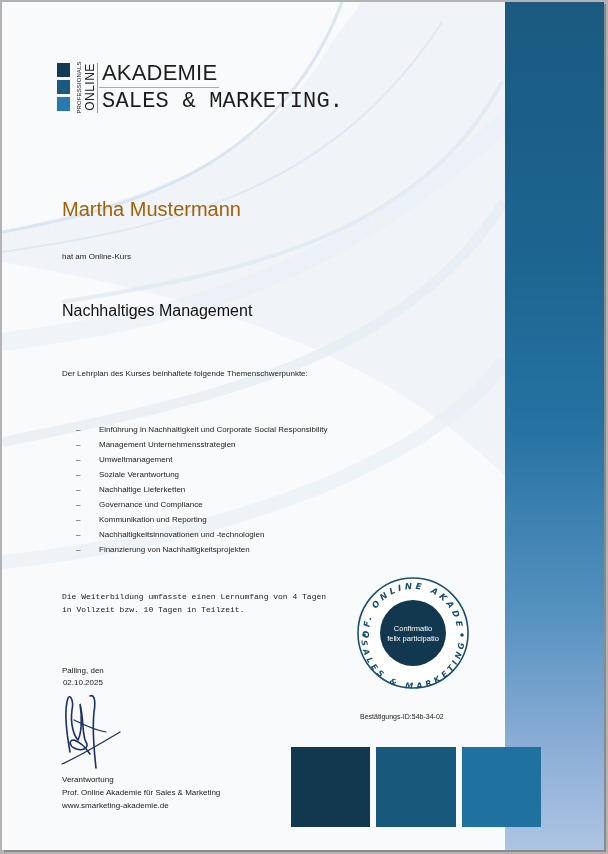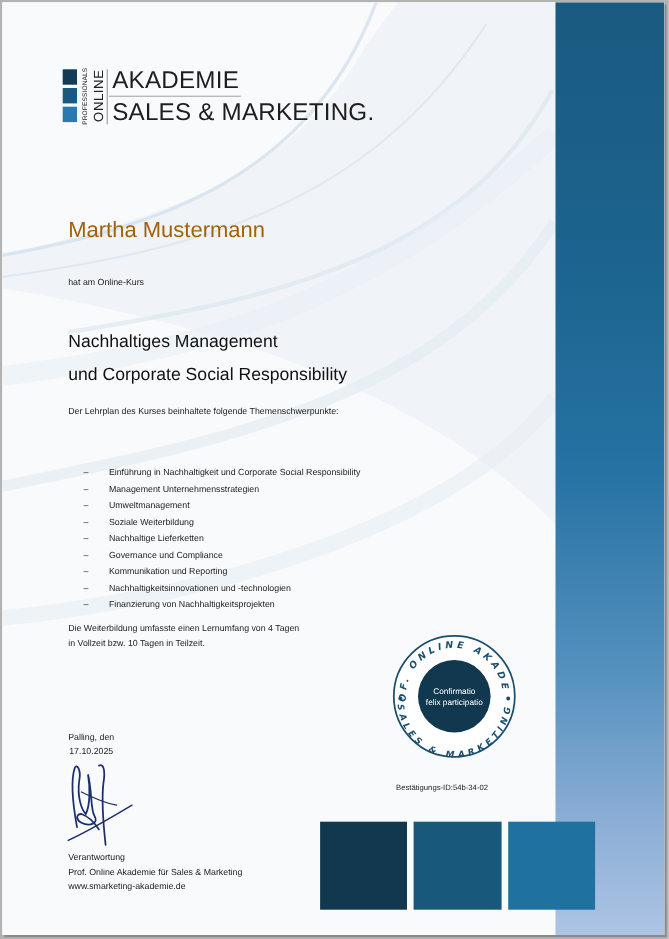--- a/index.html
+++ b/index.html
@@ -12,29 +12,29 @@
   .logo-sq { position: absolute; left: 0; width: 13px; height: 14px; }
   .logo-sq.s1 { top: 2px; background: #133b55; }
   .logo-sq.s2 { top: 19px; background: #1a5a80; }
   .logo-sq.s3 { top: 36px; background: #2a7ab0; }
   .logo-vert { position: absolute; left: 15px; top: 0; width: 26px; height: 54px; }
   .logo-vert .pro { position: absolute; left: -19px; top: 23px; width: 52px; font-size: 6px; line-height: 7px; transform: rotate(-90deg); color: #222; letter-spacing: 0.1px; text-align: center; }
   .logo-vert .onl { position: absolute; left: -16px; top: 20px; width: 56px; font-size: 12px; line-height: 12px; transform: rotate(-90deg); color: #222; text-align: center; letter-spacing: 0.5px; }
   .logo-divider-v { position: absolute; left: 40px; top: 2px; width: 1px; height: 50px; background: #999; }
   .logo-divider-h { position: absolute; left: 42px; top: 26px; width: 120px; height: 1px; background: #aaa; }
   .logo-t1 { position: absolute; left: 45px; top: 0; font-size: 22px; line-height: 24px; color: #1e1e1e; white-space: nowrap; letter-spacing: 0.2px; }
-  .logo-t2 { position: absolute; left: 45px; top: 29px; font-size: 22px; line-height: 24px; color: #1e1e1e; white-space: nowrap; letter-spacing: 0.2px; }
+  .logo-t2 { position: absolute; left: 45px; top: 29px; font-size: 22px; line-height: 24px; color: #1e1e1e; white-space: nowrap; letter-spacing: 0.2px; font-family: Liberation Mono, monospace; }
   .name { position: absolute; left: 60px; top: 196px; font-size: 20px; color: #a16207; }
   .intro { position: absolute; left: 60px; top: 250px; font-size: 8px; color: #222; }
   .course { position: absolute; left: 60px; top: 294px; font-size: 16px; line-height: 30px; color: #111; }
   .desc { position: absolute; left: 60px; top: 366px; width: 360px; font-size: 8px; line-height: 12px; color: #222; }
   .topics { position: absolute; left: 74px; top: 420px; margin: 0; padding: 0; list-style: none; font-size: 8px; line-height: 15px; color: #222; }
   .topics li { position: relative; padding-left: 23px; }
   .topics li .dash { position: absolute; left: 0; top: 0; }
-  .scope { position: absolute; left: 60px; top: 563px; font-size: 8px; line-height: 13px; color: #222; width: 280px; }
+  .scope { position: absolute; left: 60px; top: 588px; font-size: 8px; line-height: 13px; color: #222; width: 280px; font-family: Liberation Mono, monospace; }
   .place { position: absolute; left: 60px; top: 663px; font-size: 8px; line-height: 12px; color: #222; text-align: center; }
   .signature { position: absolute; left: 58px; top: 688px; width: 70px; height: 80px; }
   .sign-block { position: absolute; left: 60px; top: 771px; font-size: 8px; line-height: 13px; color: #222; }
   .confirm-id { position: absolute; left: 358px; top: 711px; font-size: 7px; color: #222; white-space: nowrap; }
   .seal { position: absolute; left: 353px; top: 573px; width: 116px; height: 116px; }
   .swatch { position: absolute; top: 745px; height: 80px; }
   .swatch.a { left: 289px; width: 79px; background: #12384f; }
   .swatch.b { left: 374px; width: 80px; background: #17587b; }
   .swatch.c { left: 460px; width: 79px; background: #1f719f; }
 </style>
@@ -74,32 +74,31 @@
     <div class="logo-divider-h"></div>
     <div class="logo-t1">AKADEMIE</div>
     <div class="logo-t2">SALES &amp; MARKETING.</div>
   </div>
 
   <div class="name">Martha Mustermann</div>
   <div class="intro">hat am Online-Kurs</div>
 
   <div class="course">
     <div>Nachhaltiges Management</div>
-    <div>und Corporate Social Responsibility</div>
   </div>
 
   <div class="desc">
     <div>Der Lehrplan des Kurses beinhaltete folgende Themenschwerpunkte:</div>
   </div>
 
   <ul class="topics">
     <li><span class="dash">–</span><span>Einführung in Nachhaltigkeit und Corporate Social Responsibility</span></li>
     <li><span class="dash">–</span><span>Management Unternehmensstrategien</span></li>
     <li><span class="dash">–</span><span>Umweltmanagement</span></li>
-    <li><span class="dash">–</span><span>Soziale Weiterbildung</span></li>
+    <li><span class="dash">–</span><span>Soziale Verantwortung</span></li>
     <li><span class="dash">–</span><span>Nachhaltige Lieferketten</span></li>
     <li><span class="dash">–</span><span>Governance und Compliance</span></li>
     <li><span class="dash">–</span><span>Kommunikation und Reporting</span></li>
     <li><span class="dash">–</span><span>Nachhaltigkeitsinnovationen und -technologien</span></li>
     <li><span class="dash">–</span><span>Finanzierung von Nachhaltigkeitsprojekten</span></li>
   </ul>
 
   <div class="scope">
     <div>Die Weiterbildung umfasste einen Lernumfang von 4 Tagen</div>
     <div>in Vollzeit bzw. 10 Tagen in Teilzeit.</div>
@@ -119,21 +118,21 @@
       <textPath href="#ringBot" startOffset="50%" text-anchor="middle" dominant-baseline="hanging">SALES &amp; MARKETING</textPath>
     </text>
     <circle cx="9" cy="60" r="1.8" fill="#1a4e6e"></circle>
     <circle cx="107" cy="60" r="1.8" fill="#1a4e6e"></circle>
     <text x="58" y="56" font-family="'Liberation Sans', sans-serif" font-size="7.5" fill="#ffffff" text-anchor="middle">Confirmatio</text>
     <text x="58" y="66" font-family="'Liberation Sans', sans-serif" font-size="7.5" fill="#ffffff" text-anchor="middle">felix participatio</text>
   </svg>
 
   <div class="place">
     <div>Palling, den</div>
-    <div>17.10.2025</div>
+    <div>02.10.2025</div>
   </div>
 
   <svg class="signature" viewBox="0 0 70 80">
     <path d="M10,62 C6,40 4,20 8,8 C10,4 14,10 12,20 C10,34 14,46 18,50 C22,42 22,26 20,14 C24,30 22,46 26,52 C30,58 22,62 14,58 C10,56 8,50 14,50 C20,52 26,58 30,64" stroke="#1d2f6a" stroke-width="1.6" fill="none" stroke-linecap="round"></path>
     <path d="M30,6 C34,4 36,10 34,22 C32,40 34,60 36,78" stroke="#1d2f6a" stroke-width="1.6" fill="none" stroke-linecap="round"></path>
     <path d="M2,74 C20,66 40,54 60,42" stroke="#1d2f6a" stroke-width="1.3" fill="none" stroke-linecap="round"></path>
     <path d="M14,30 C22,34 34,40 46,42" stroke="#1d2f6a" stroke-width="1.2" fill="none" stroke-linecap="round"></path>
   </svg>
 
   <div class="sign-block">

